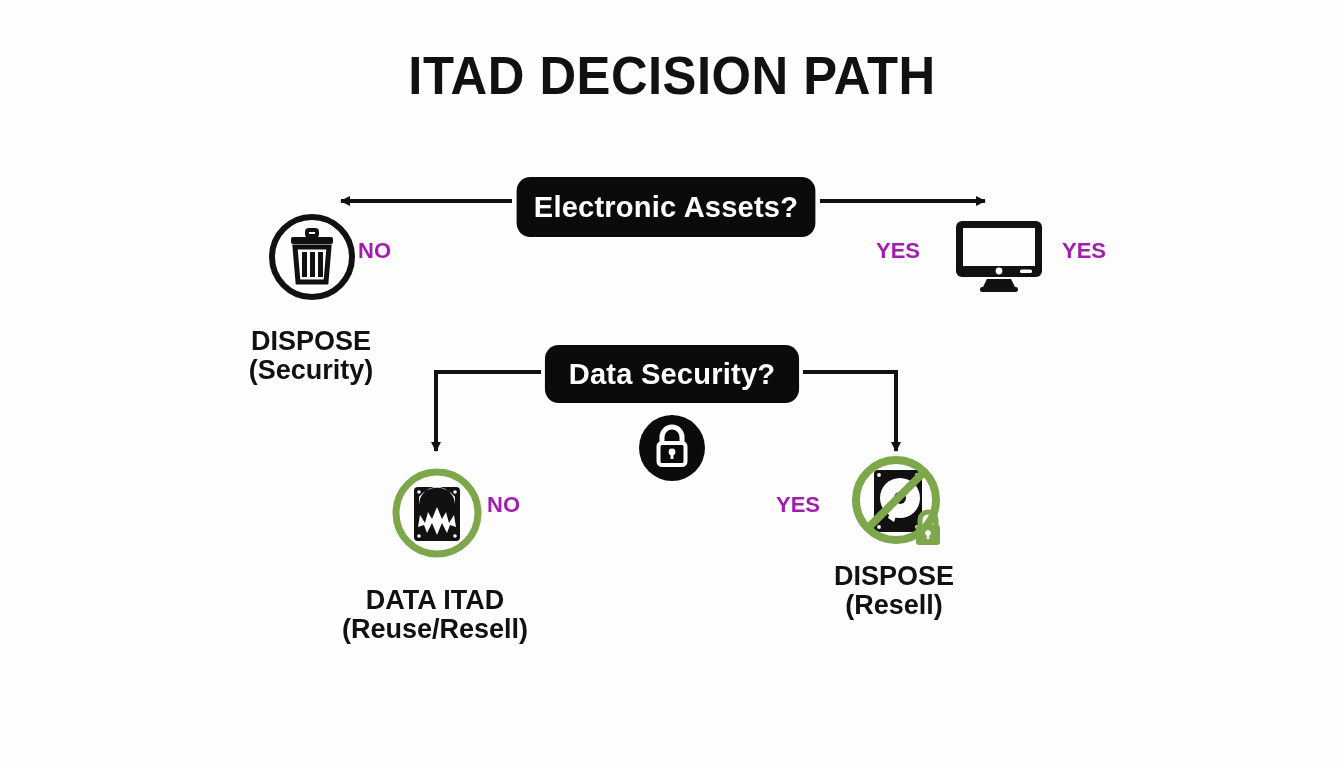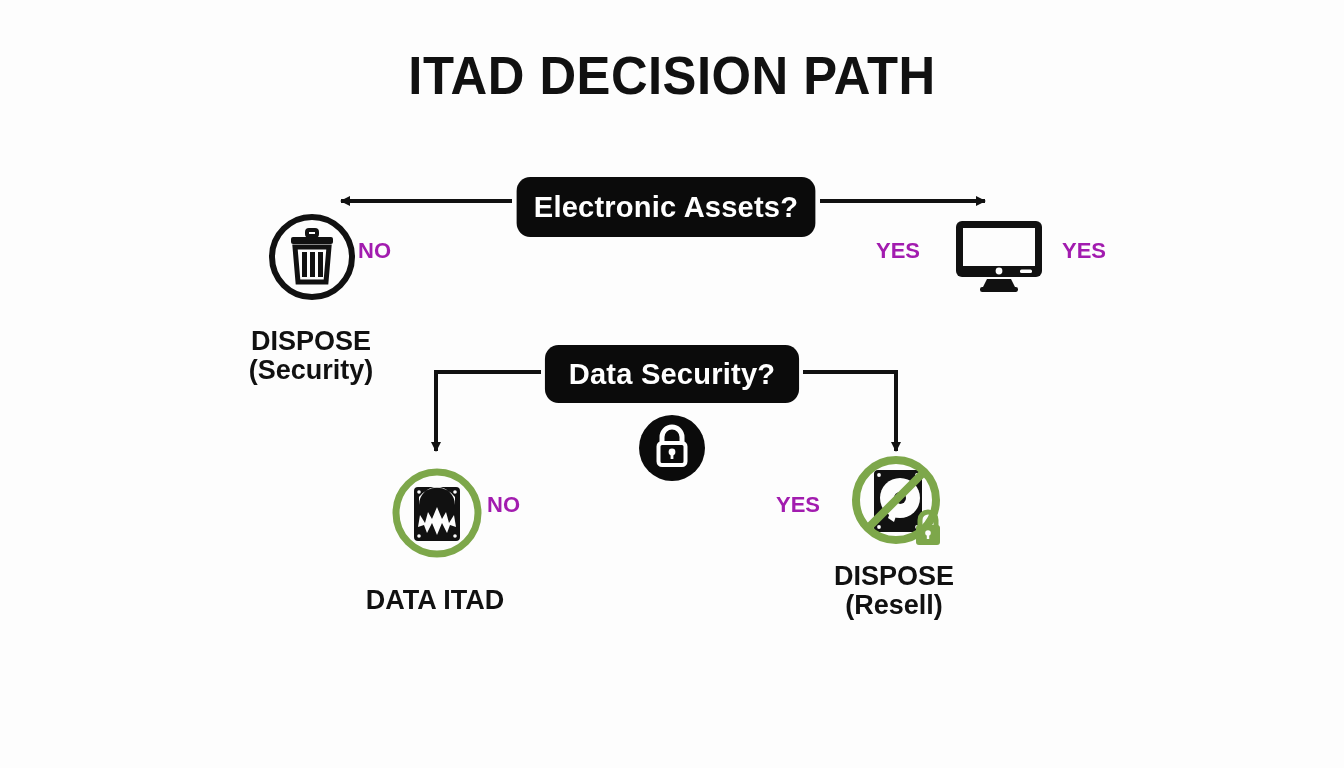--- a/index.html
+++ b/index.html
@@ -224,20 +224,21 @@
     </svg>
   </div>
 
   <div class="caption" id="caption-dispose">
     <span class="main">DISPOSE</span>
     <span class="sub">(Security)</span>
   </div>
 
   <div class="caption" id="caption-wipe">
     <span class="main">DATA ITAD</span>
+    <span class="sub">(Reuse/Resell)</span>
   </div>
 
   <div class="caption" id="caption-destroy">
     <span class="main">DISPOSE</span>
     <span class="sub">(Resell)</span>
   </div>
 
 </div>
 
 </body></html>

